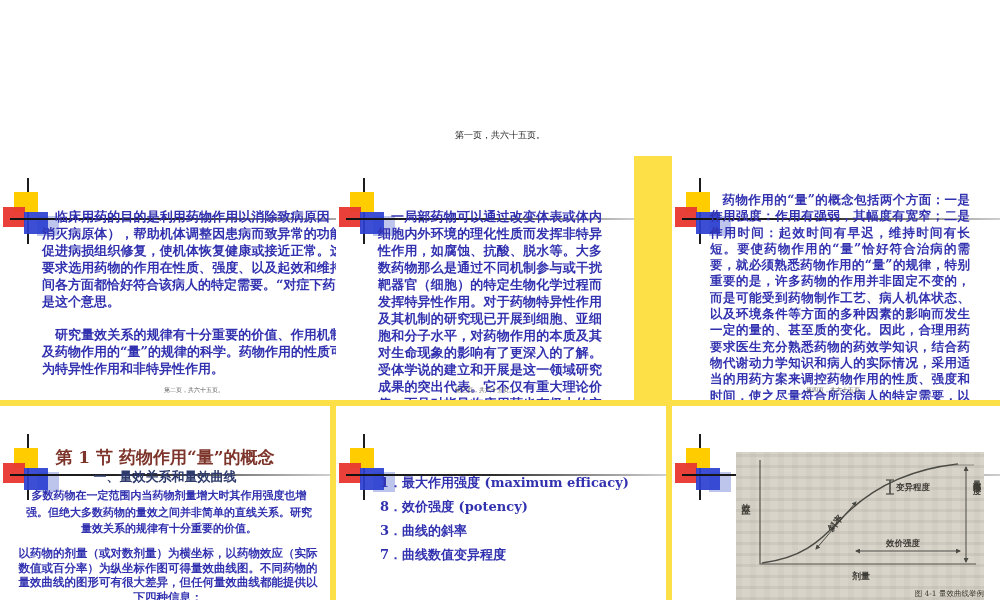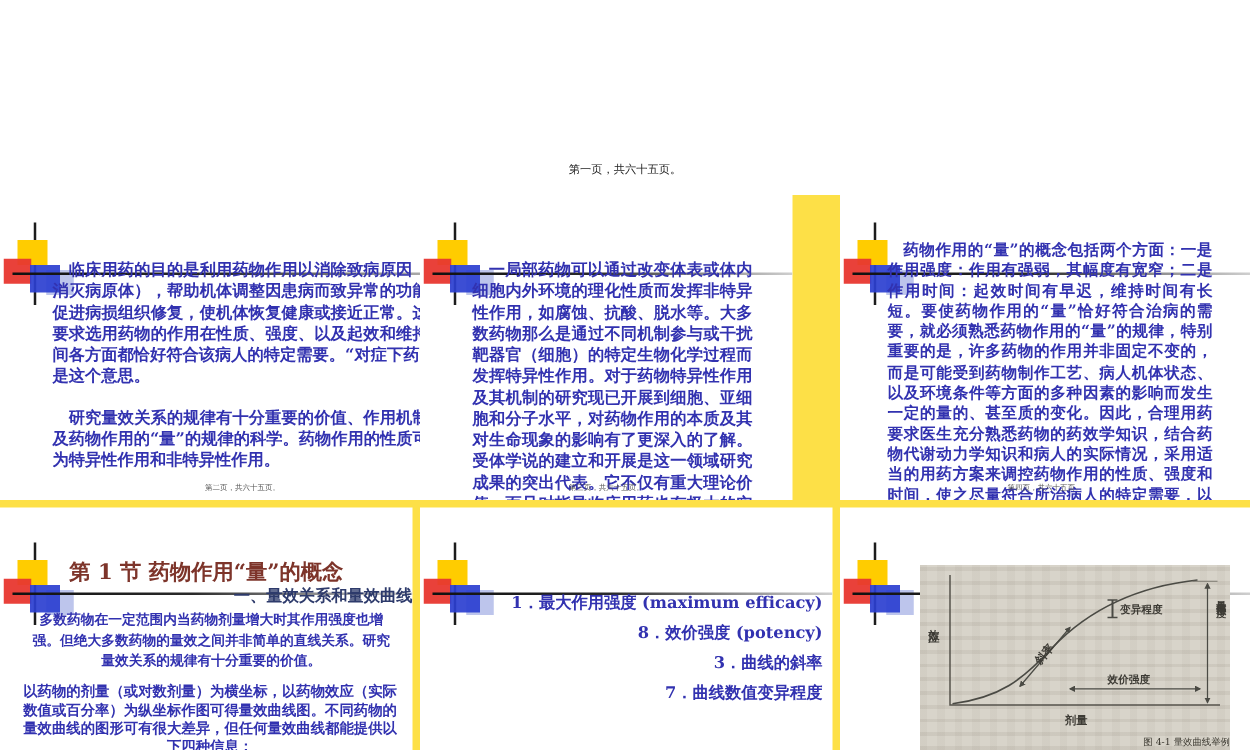--- a/index.html
+++ b/index.html
@@ -8,21 +8,21 @@
   
   #page1{position:absolute;left:0;top:0;width:1000px;height:156px;background:#ffffff;}
   .pg1-footer{position:absolute;left:0;right:0;bottom:14px;text-align:center;
               font-size:9px;color:#222;font-family:"Liberation Sans",sans-serif;}
   
   .slide{position:absolute;background:#ffffff;overflow:hidden;}
   .s1{left:0;   top:156px;width:388px;height:244px;}
   .s2{left:336px;top:156px;width:264px;height:244px;padding-left:34px;}
   .s3{left:672px;top:156px;width:328px;height:244px;}
   .s4{left:0;   top:406px;width:330px;height:208px;}
-  .s5{left:336px;top:406px;width:330px;height:194px;text-align:right;}
+  .s5{left:336px;top:406px;width:330px;height:194px;}
   .s6{left:672px;top:406px;width:328px;height:194px;}
   
   .deco{position:absolute;left:0;top:36px;width:100%;height:60px;pointer-events:none;}
   .row2 .deco{top:42px;}
   .deco div{position:absolute;}
   .deco .vline{left:27px;top:-14px;width:2px;height:66px;background:#1c1c1c;}
   .deco .sq-yellow{left:14px;top:0;width:24px;height:20px;background:#ffcc00;}
   .deco .sq-red{left:3px;top:15px;width:22px;height:20px;background:#e8372f;opacity:.95;}
   .deco .sq-blue-echo{left:37px;top:24px;width:22px;height:20px;background:#9aa6e2;opacity:.65;}
   .deco .sq-blue{left:24px;top:20px;width:24px;height:22px;background:#2b3fd0;opacity:.92;}
@@ -32,21 +32,21 @@
   .s-body{position:absolute;color:#3232b0;font-weight:bold;text-align:justify;
           font-family:"DejaVu Serif","Liberation Serif",serif;}
   .s-body p{margin:16px;text-indent:1em;}
   .b1{left:26px;right:16px;top:36px;font-size:13px;line-height:17px;}
   .b3{left:22px;right:14px;top:20px;font-size:12.5px;line-height:16.3px;}
   .sl-footer{position:absolute;left:0;right:0;bottom:5px;text-align:center;
              font-size:6px;color:#555;}
   
   .s4-title{position:absolute;left:0;right:0;top:40px;text-align:center;font-size:17px;
             font-weight:bold;color:#7d342a;font-family:"DejaVu Serif","Liberation Serif",serif;}
-  .s4-sub{position:absolute;left:0;right:0;top:62px;text-align:right;font-size:13px;
+  .s4-sub{position:absolute;left:0;right:0;top:62px;text-align:center;font-size:13px;
           font-weight:bold;color:#2d3a6b;font-family:Liberation Mono, monospace;}
   .s4-p1{position:absolute;left:24px;right:16px;top:82px;text-align:center;font-size:11px;
          line-height:16.5px;font-weight:bold;color:#3232b0;
          font-family:"DejaVu Serif","Liberation Serif",serif;}
   .s4-p2{position:absolute;left:18px;right:12px;top:140px;text-align:center;font-size:11.5px;
          line-height:14.5px;font-weight:bold;color:#3232b0;
          font-family:"DejaVu Serif","Liberation Serif",serif;}
   
   .s5-list{position:absolute;left:44px;right:8px;top:70px;color:#3232b0;font-weight:bold;
            font-size:13px;font-family:"DejaVu Serif","Liberation Serif",serif;}

